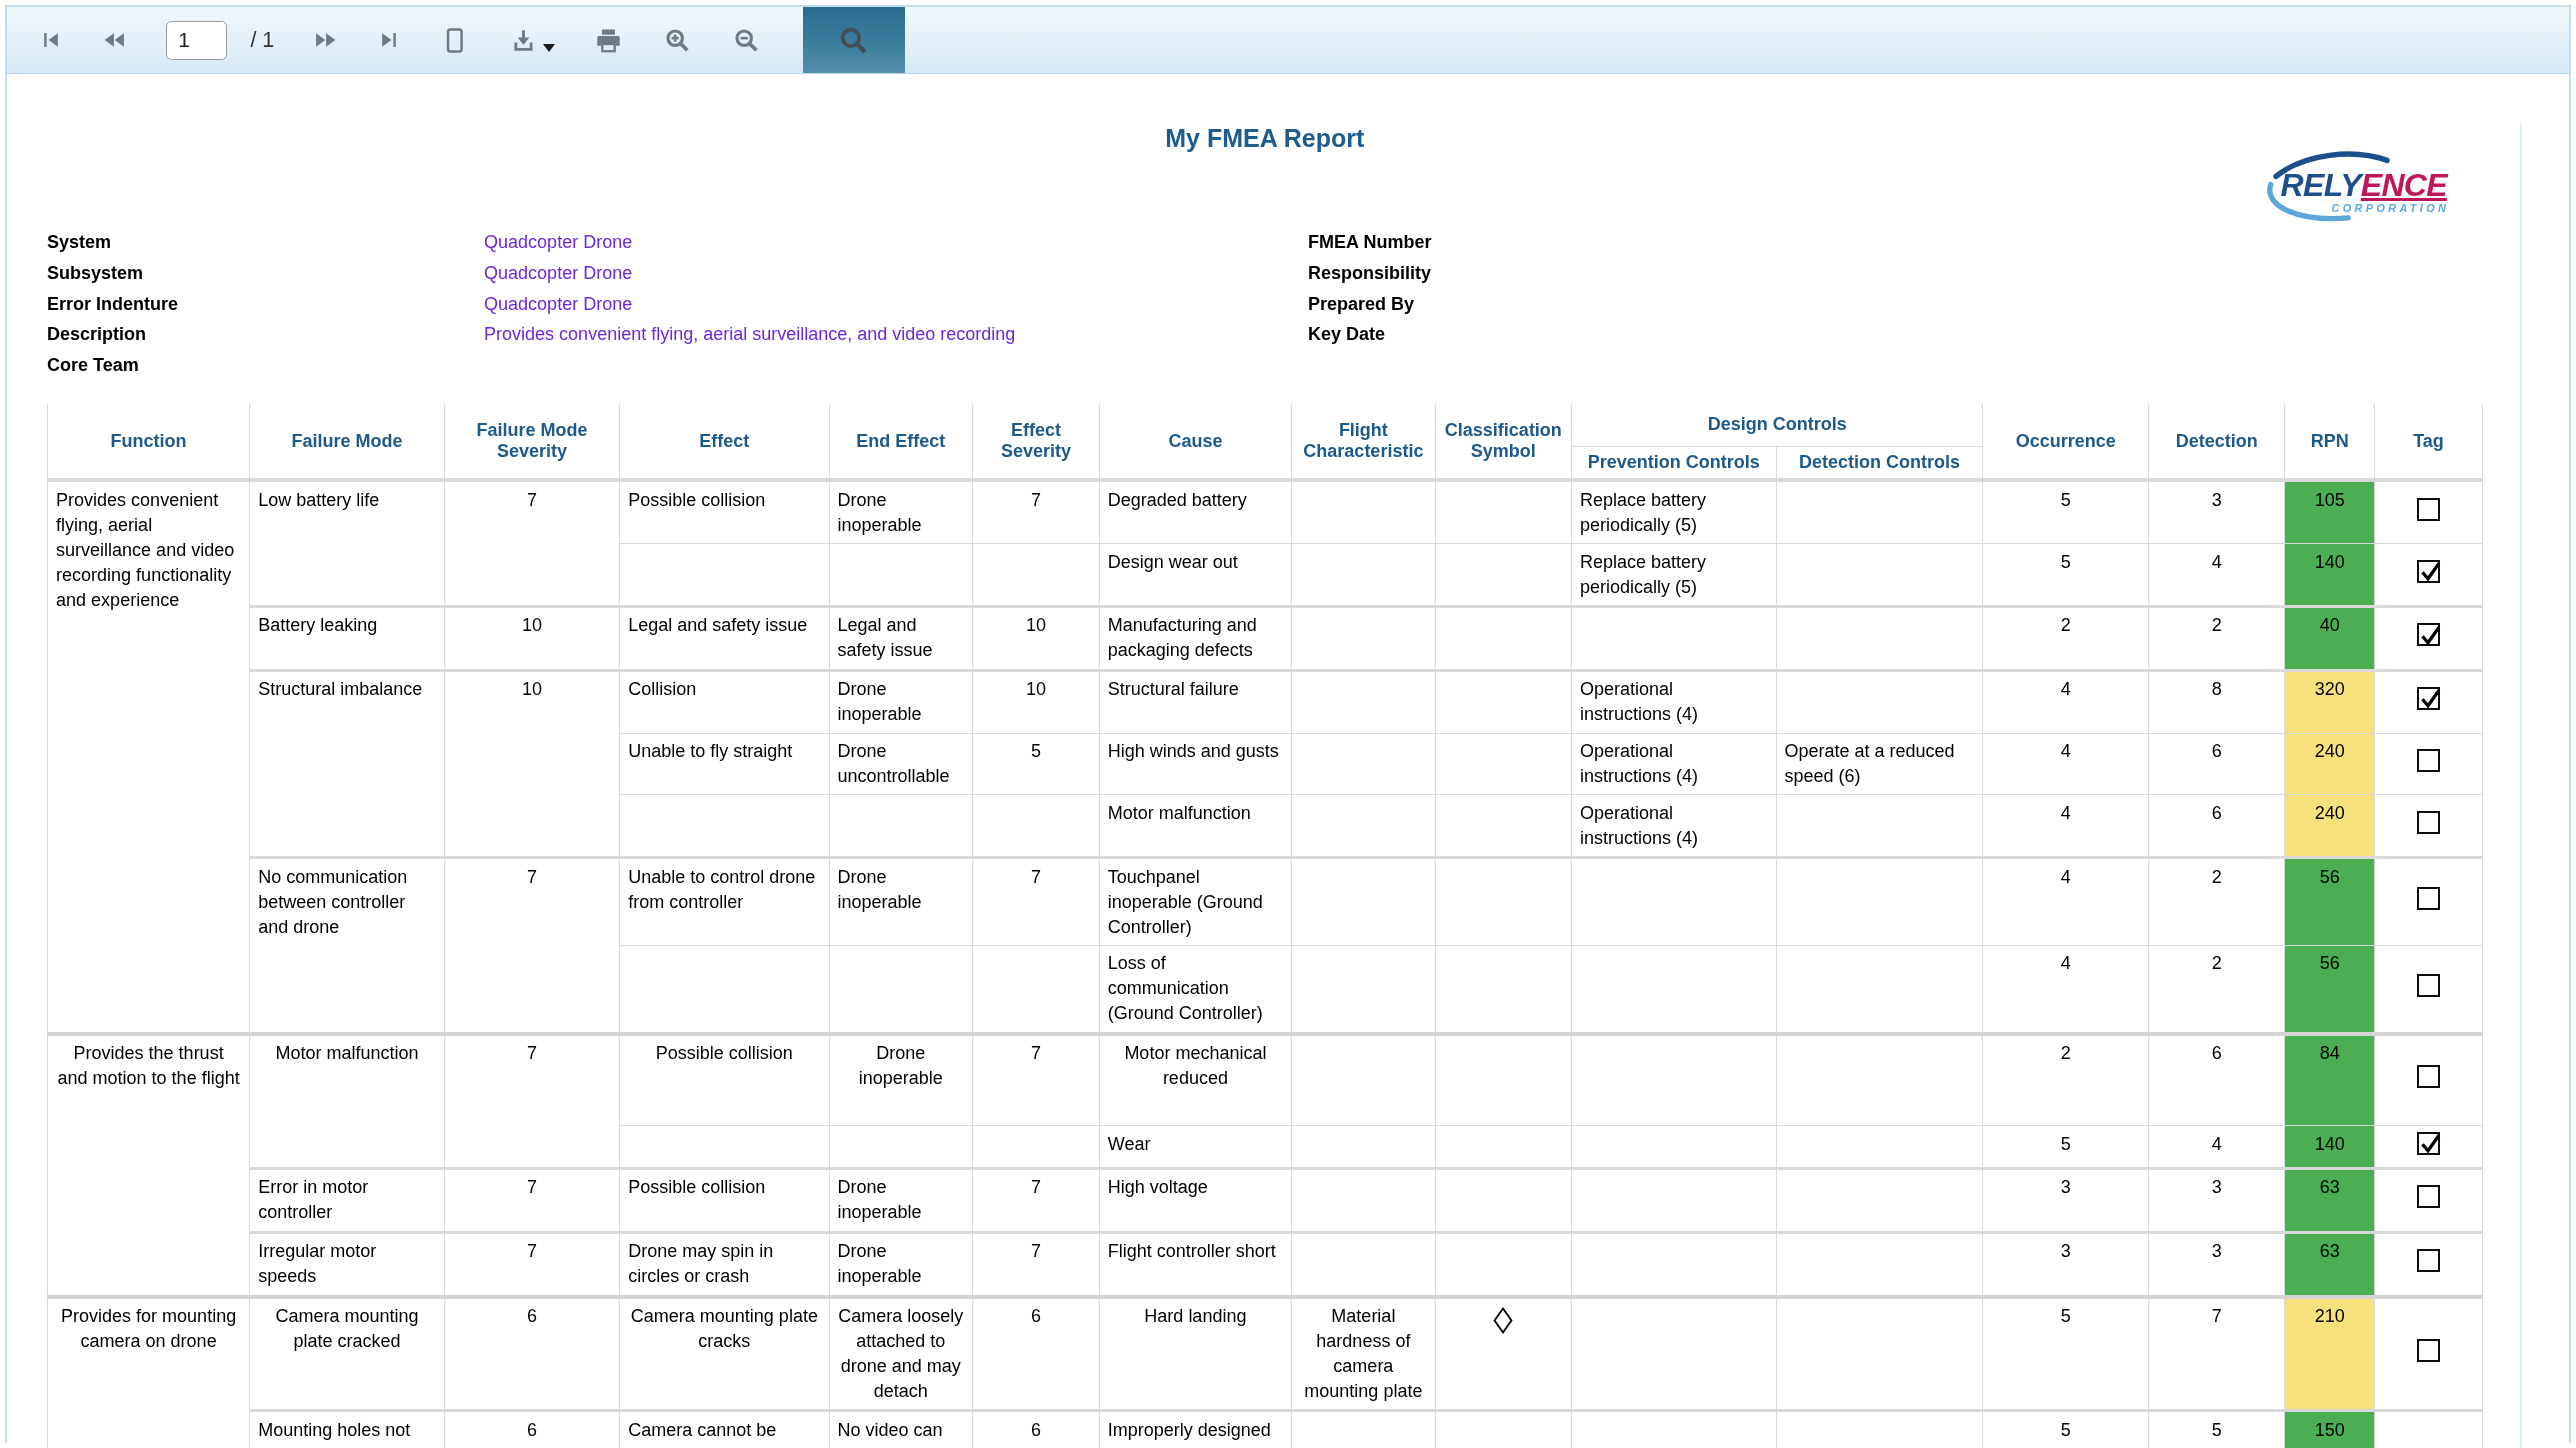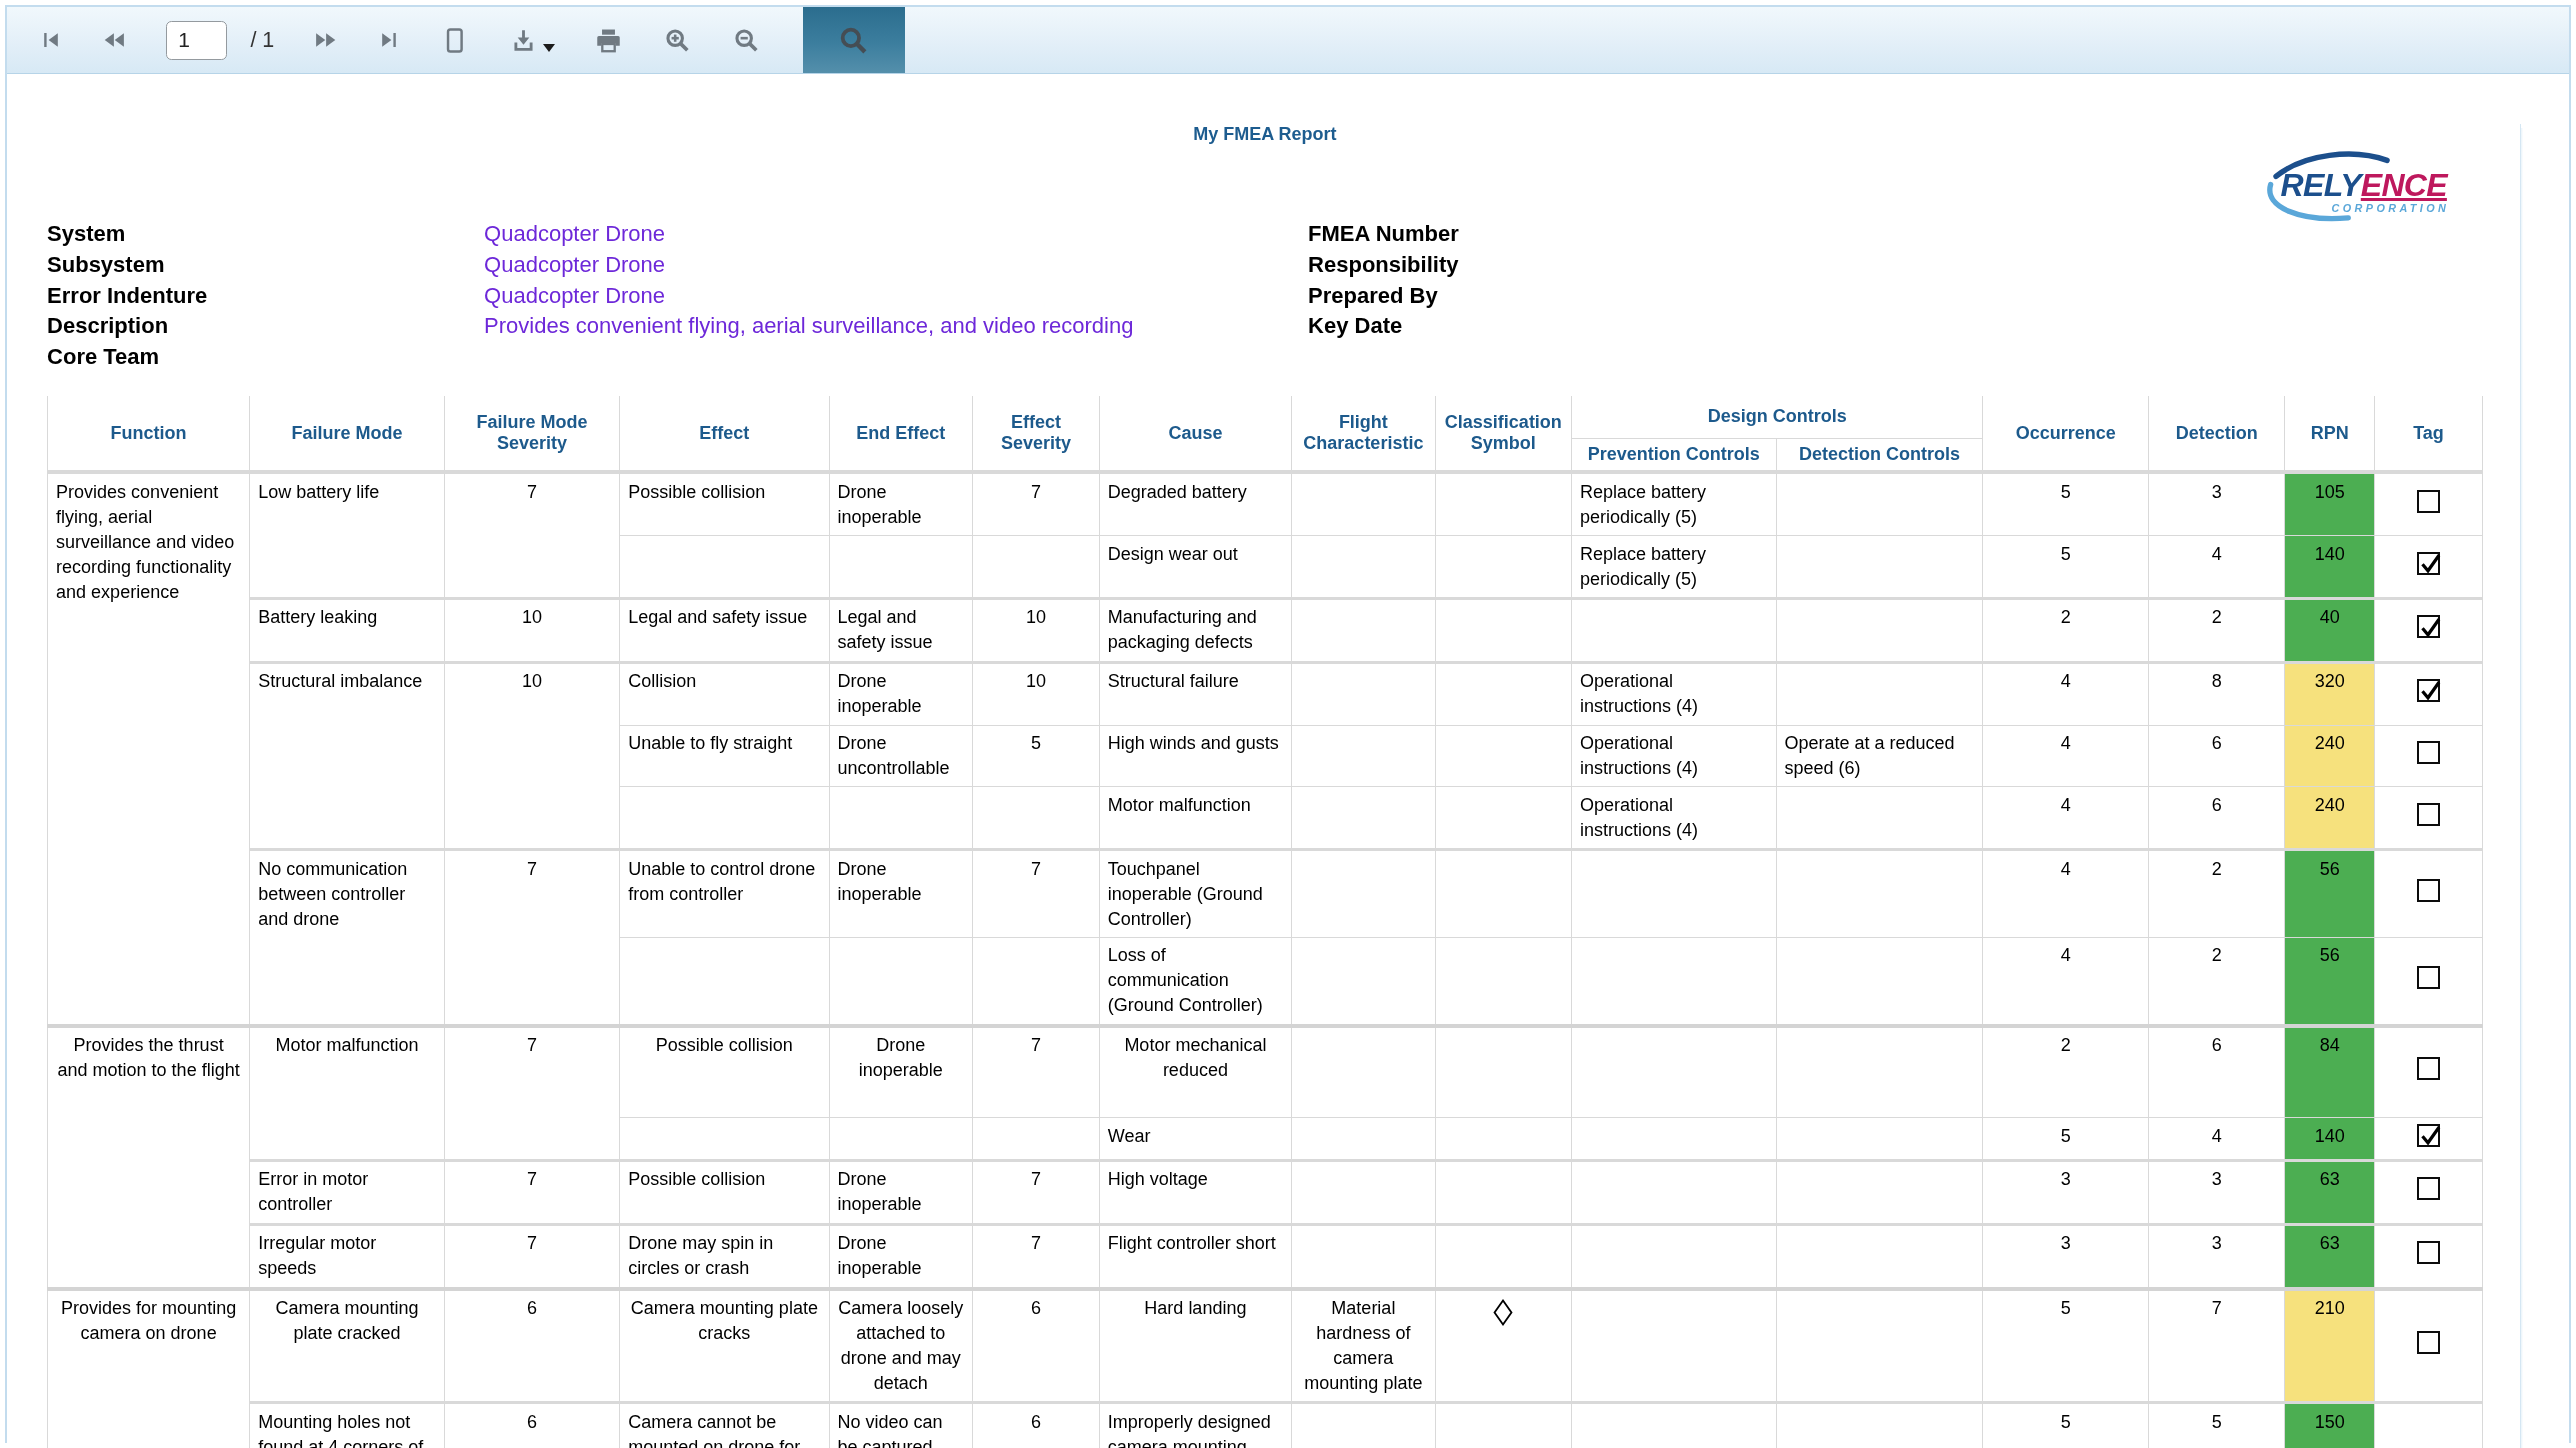--- a/index.html
+++ b/index.html
@@ -21,33 +21,33 @@
   .caret-down { width:0; height:0; border-left:6px solid transparent; border-right:6px solid transparent; border-top:8.7px solid #1c1c1c; margin-top:15px; }
   .tb-btn.active { width:102px; background:linear-gradient(180deg,#2b6d8e 0%,#3c7e9e 55%,#548fab 100%); margin-left:2.7px; }
   .tb-btn.active svg { stroke:#454d54; }
 
   
   .viewer { flex:1; background:#fff; position:relative; }
   .report-page { margin:0 48px 0 2.7px; min-height:1345px; background:#fff; position:relative;
                  border-right:1.3px solid #d5e7f3; border-bottom:1.3px solid #cfe3f1; box-shadow:0 6.7px 0 -5.4px #e4eff7, 5.4px 0 0 -4px #eef6fb; }
   .content { padding:0 37px; }
 
-  .report-title { margin-top:50px; text-align:center; font-size:18px; font-weight:bold; color:#1d5c8f; }
+  .report-title { margin-top:50px; text-align:center; font-size:25px; font-weight:bold; color:#1d5c8f; }
 
   
   .logo { position:absolute; top:27px; right:59px; width:208px; height:79px; }
   .logo svg.arcs { position:absolute; left:0; top:0; }
   .logo-text { position:absolute; left:28px; top:16px; font-size:32px; font-weight:800; font-style:italic; letter-spacing:-0.7px; white-space:nowrap; }
   .logo-rely { color:#1c4f8c; }
   .logo-ence { color:#be185d;text-decoration:underline; }
   .logo-sub { position:absolute; left:79px; top:51px; font-size:10.8px; font-weight:bold; font-style:italic; letter-spacing:3.4px; color:#5aa7d9; }
 
   
   .info { margin-top:78px; }
-  .info-line { display:flex; font-size:22px; line-height:22px; margin-bottom:8.7px; }
+  .info-line { display:flex; font-size:18px; line-height:22px; margin-bottom:8.7px; }
   .il-label { width:437px; font-weight:bold; color:#000; flex:none; }
   .il-value { width:824px; color:#6d28d9; flex:none; }
   .ir-label { font-weight:bold; color:#000; }
 
   
   table.fmea { width:100%; border-collapse:collapse; table-layout:fixed; margin-top:28px; }
   .fmea th, .fmea td { border:1.3px solid #d9d9d9; }
   .fmea th { color:#1d5a8c; font-weight:bold; font-size:18px; text-align:center; vertical-align:middle; padding:5.4px 4px; border-top:none; border-bottom-width:4.7px; }
   .fmea thead tr.hrow1 { height:42px; }
   .fmea thead tr.hrow2 { height:28px; }

